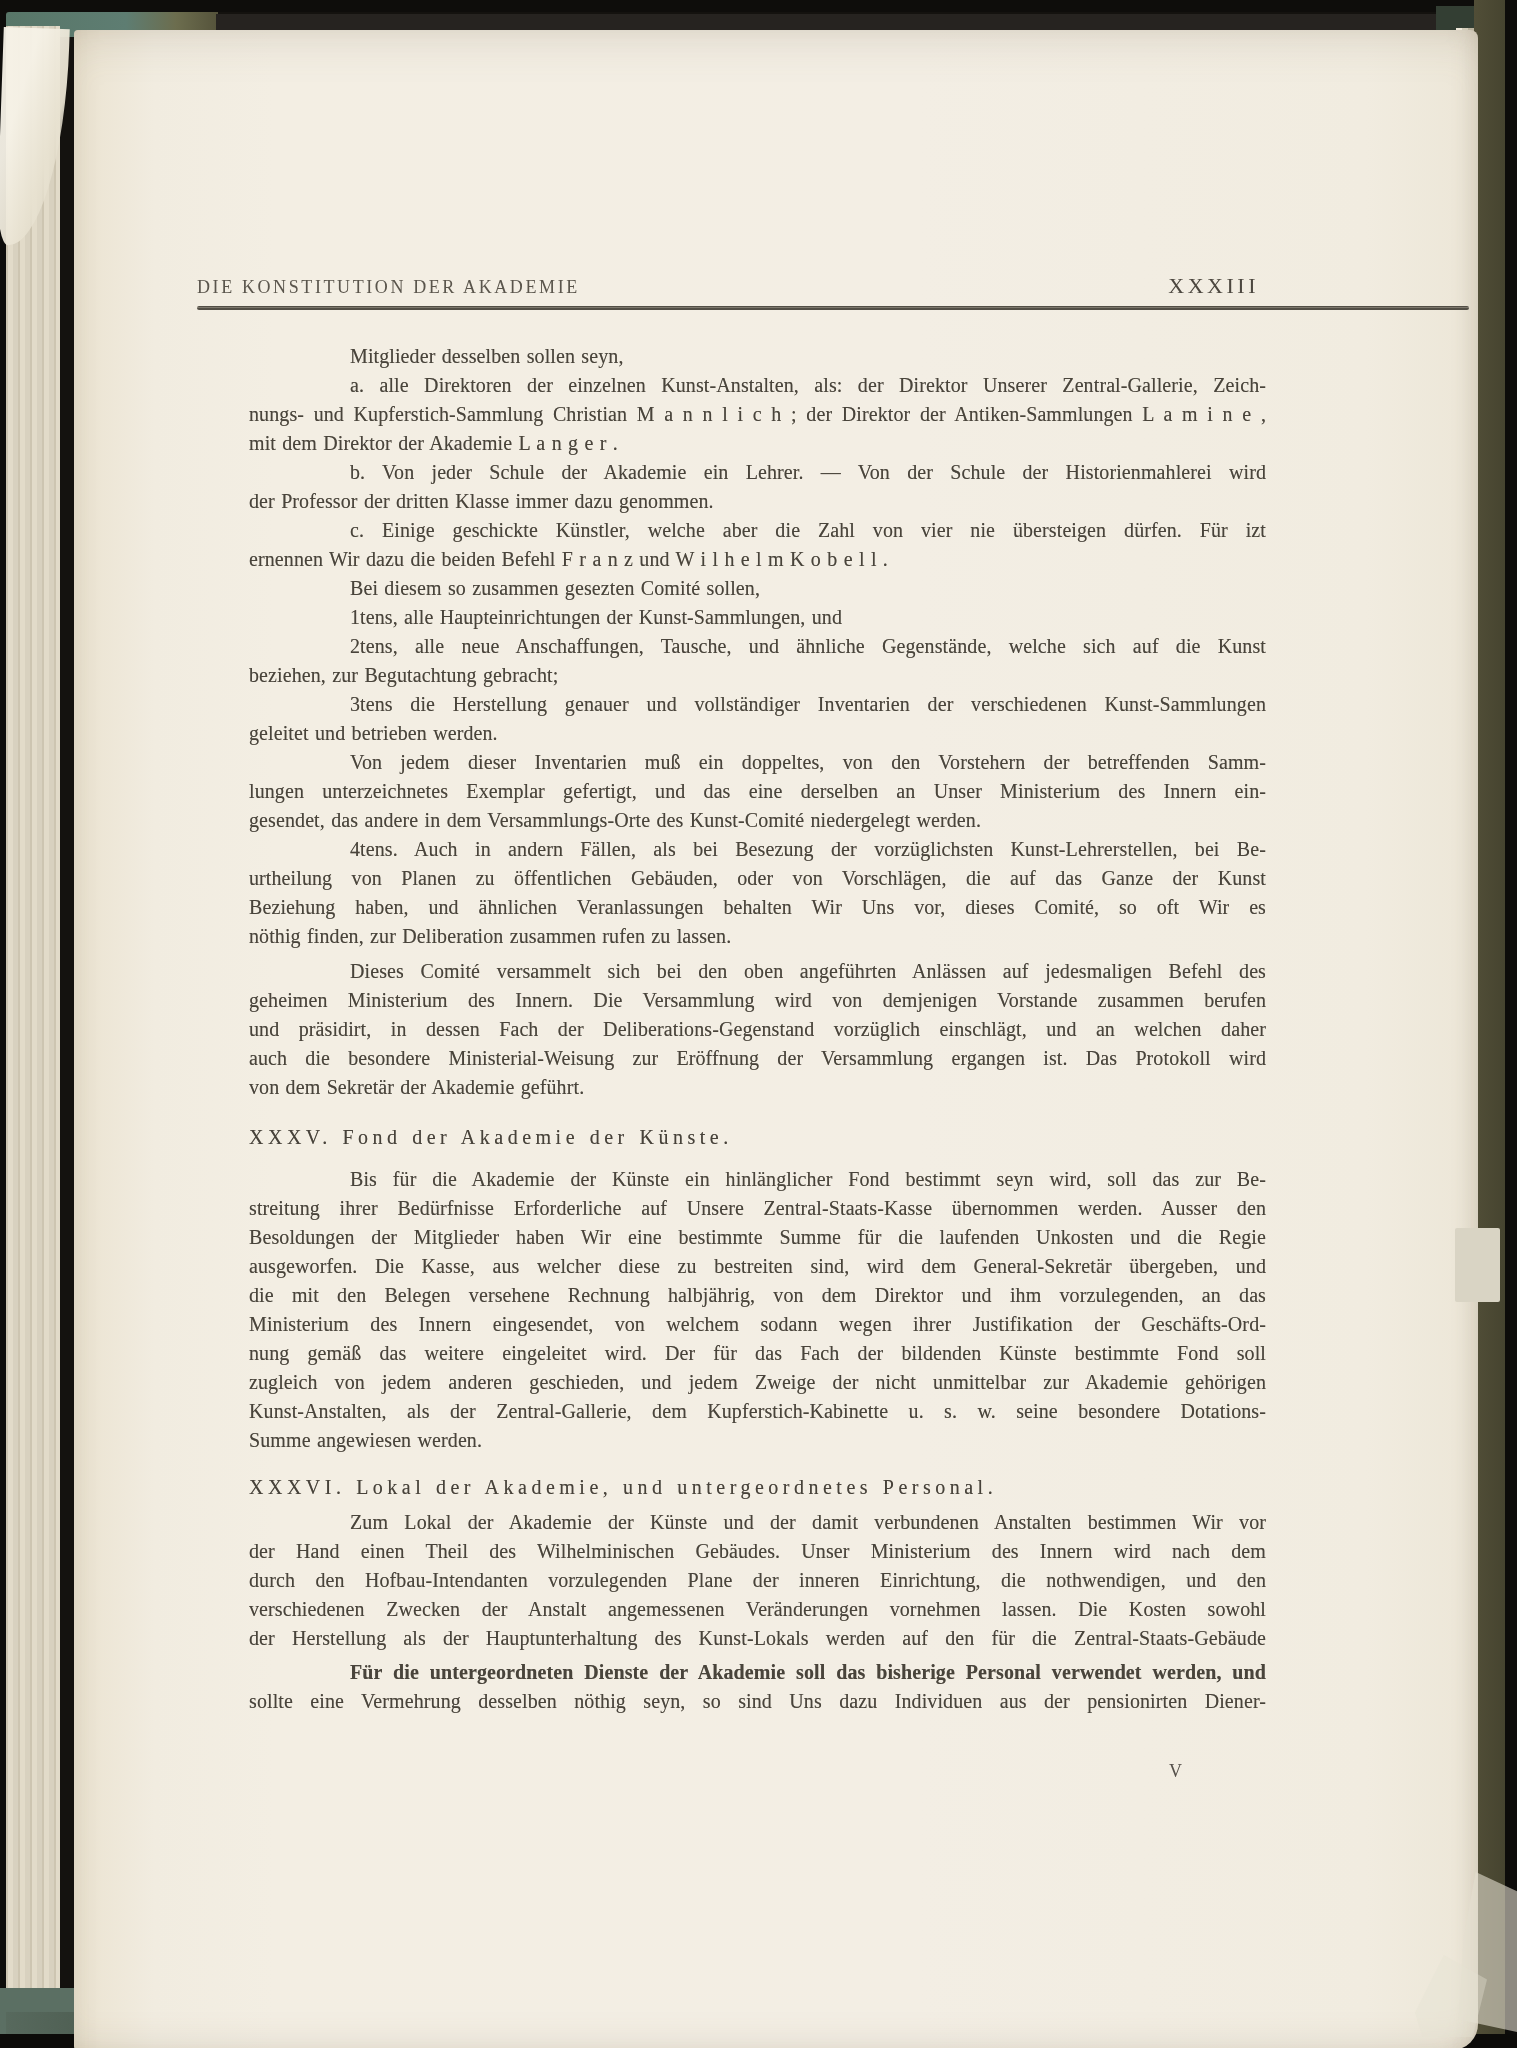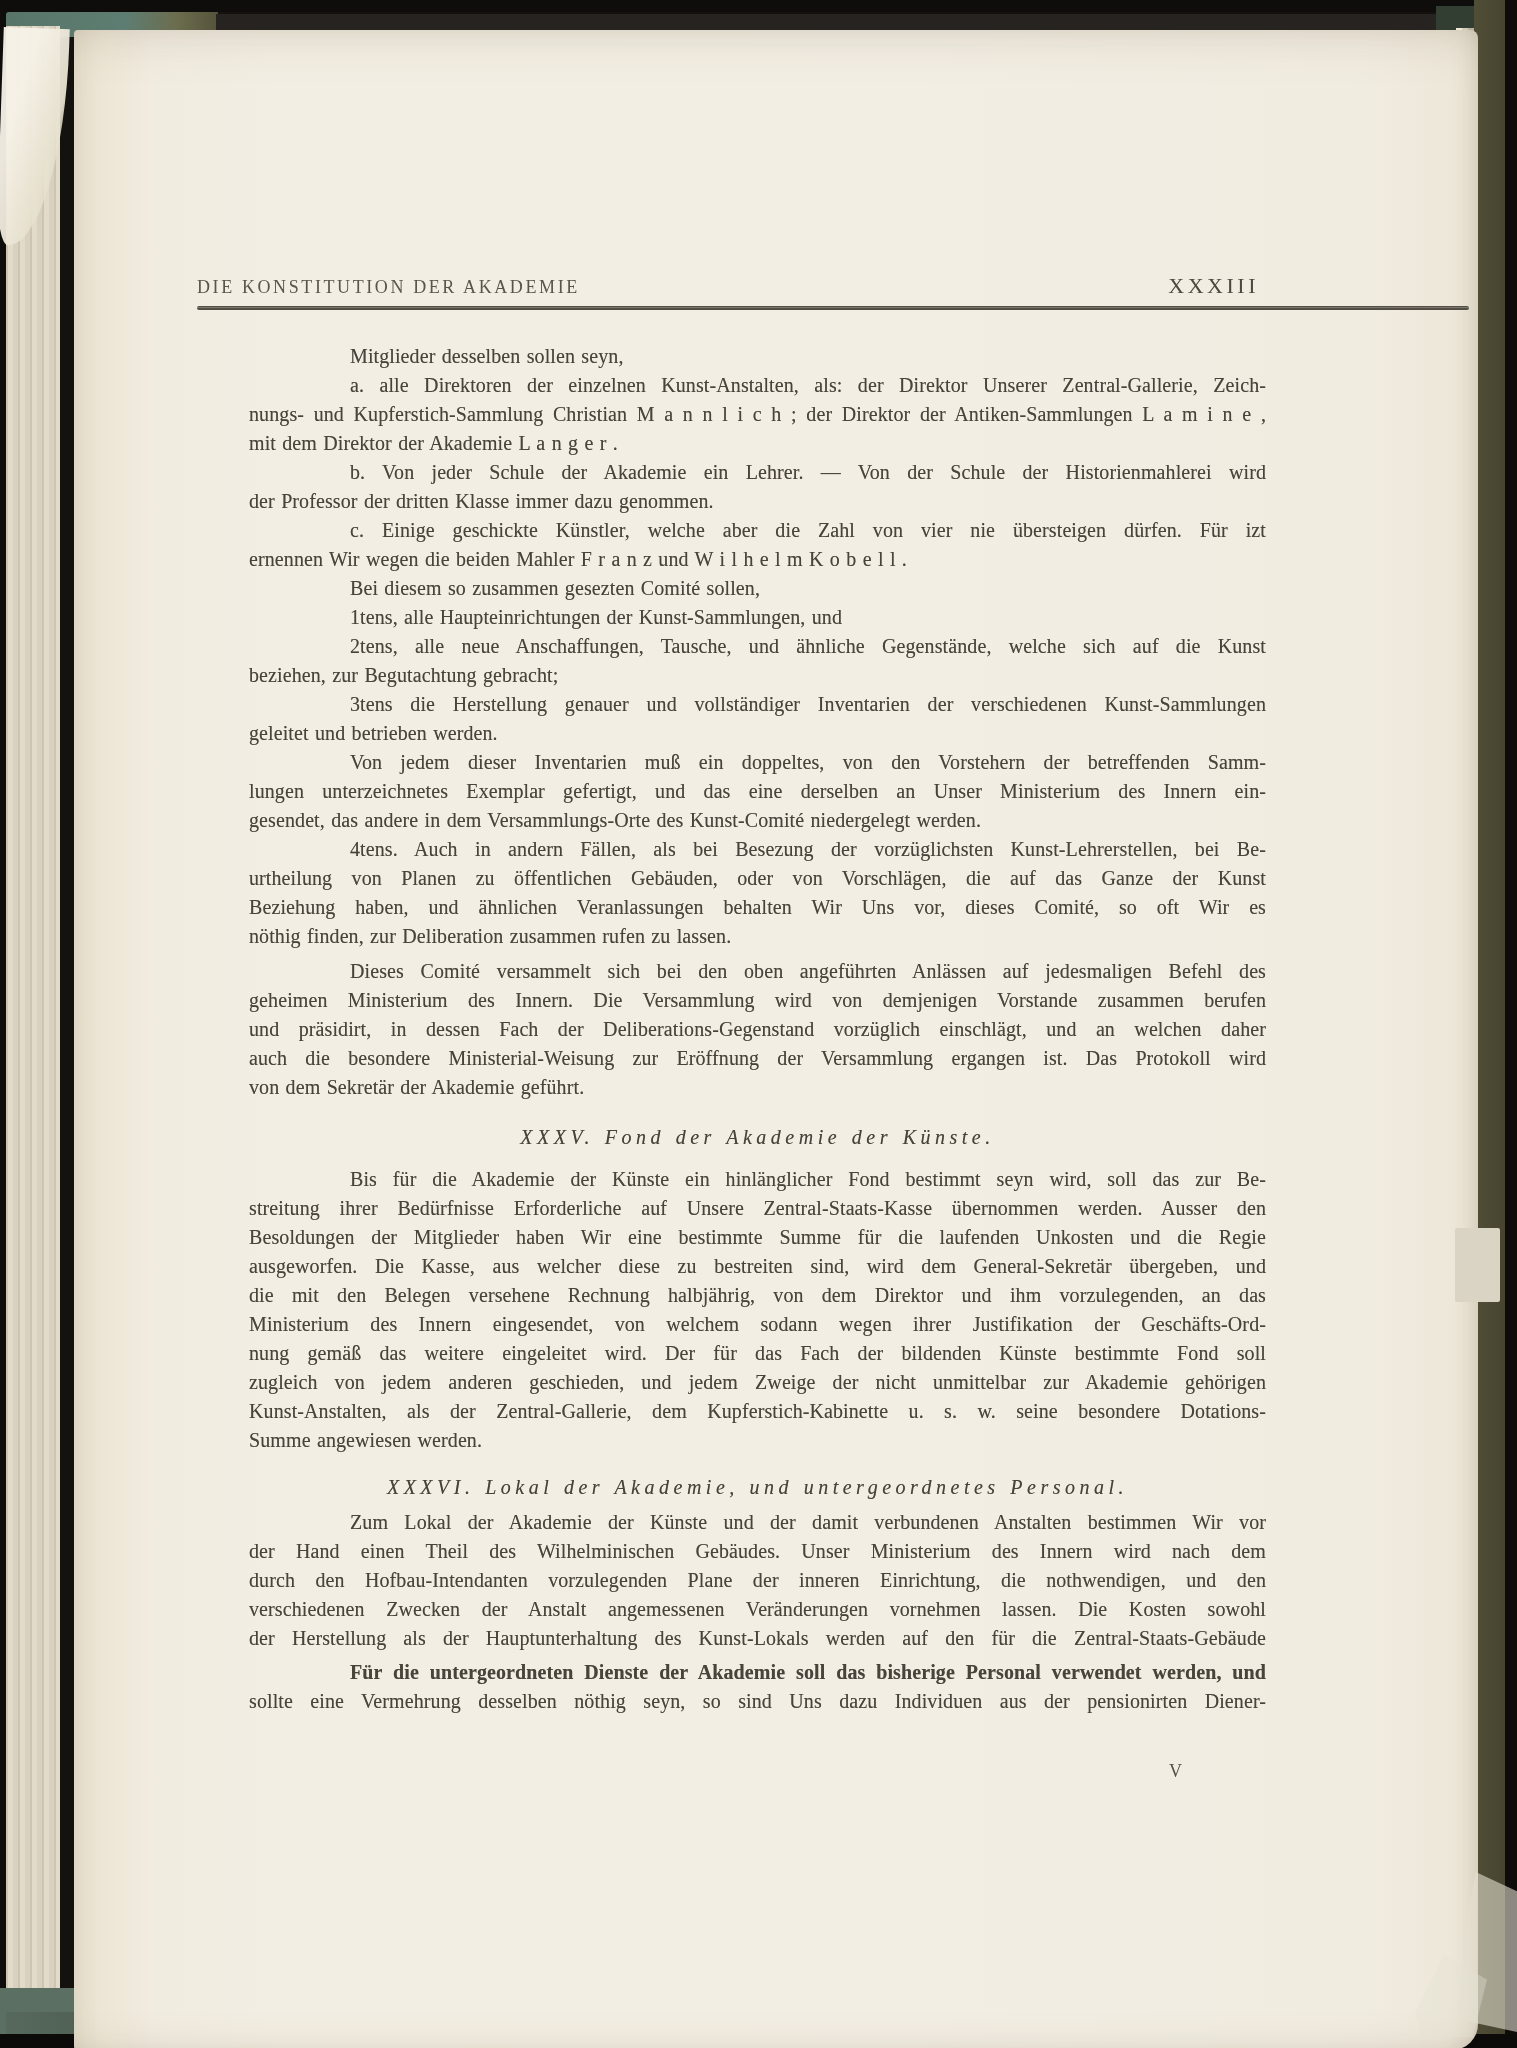--- a/index.html
+++ b/index.html
@@ -53,21 +53,21 @@
   .page-number{font-size:22px;letter-spacing:3.5px;color:#4c473f;}
   .rule{position:absolute;left:123px;top:276px;width:1272px;height:4px;border-radius:2px;
     background:linear-gradient(180deg,#524e45 0 1.5px,#7d786c 1.5px 2.2px,#524e45 2.2px 4px);}
 
   .textblock{position:absolute;left:175px;top:312px;width:1017px;
     font-size:20px;line-height:29px;color:#49443b;word-spacing:1.2px;letter-spacing:.1px;
     text-shadow:0 0 .5px rgba(73,68,59,.45);}
   .line{height:29px;}
   .line.j{text-align:justify;text-align-last:justify;}
   .line.ind{padding-left:101px;}
-  .hline{height:29px;text-align:center;letter-spacing:4.5px;color:#47423a;font-style:italic;}
+  .hline{height:29px;letter-spacing:4.5px;color:#47423a;}
 
   .sig{position:absolute;left:1095px;top:1731px;font-size:18px;letter-spacing:1px;color:#55504a;}
 </style>
 </head>
 <body>
 
 <div class="abs top-black"></div>
 <div class="abs left-black"></div>
 <div class="abs top-cloth"></div>
 <div class="abs top-strip-dark"></div>
@@ -88,21 +88,21 @@
   </div>
   <div class="rule"></div>
   <div class="textblock">
       <div class="line ind">Mitglieder desselben sollen seyn,</div>
       <div class="line ind j">a. alle Direktoren der einzelnen Kunst-Anstalten, als: der Direktor Unserer Zentral-Gallerie, Zeich-</div>
       <div class="line j">nungs- und Kupferstich-Sammlung Christian M a n n l i c h ; der Direktor der Antiken-Sammlungen L a m i n e ,</div>
       <div class="line">mit dem Direktor der Akademie L a n g e r .</div>
       <div class="line ind j">b. Von jeder Schule der Akademie ein Lehrer. — Von der Schule der Historienmahlerei wird</div>
       <div class="line">der Professor der dritten Klasse immer dazu genommen.</div>
       <div class="line ind j">c. Einige geschickte Künstler, welche aber die Zahl von vier nie übersteigen dürfen. Für izt</div>
-      <div class="line">ernennen Wir wegen die beiden Mahler F r a n z und W i l h e l m  K o b e l l .</div>
+      <div class="line">ernennen Wir dazu die beiden Befehl F r a n z und W i l h e l m  K o b e l l .</div>
       <div class="line ind">Bei diesem so zusammen gesezten Comité sollen,</div>
       <div class="line ind">1tens, alle Haupteinrichtungen der Kunst-Sammlungen, und</div>
       <div class="line ind j">2tens, alle neue Anschaffungen, Tausche, und ähnliche Gegenstände, welche sich auf die Kunst</div>
       <div class="line">beziehen, zur Begutachtung gebracht;</div>
       <div class="line ind j">3tens die Herstellung genauer und vollständiger Inventarien der verschiedenen Kunst-Sammlungen</div>
       <div class="line">geleitet und betrieben werden.</div>
       <div class="line ind j">Von jedem dieser Inventarien muß ein doppeltes, von den Vorstehern der betreffenden Samm-</div>
       <div class="line j">lungen unterzeichnetes Exemplar gefertigt, und das eine derselben an Unser Ministerium des Innern ein-</div>
       <div class="line">gesendet, das andere in dem Versammlungs-Orte des Kunst-Comité niedergelegt werden.</div>
       <div class="line ind j">4tens. Auch in andern Fällen, als bei Besezung der vorzüglichsten Kunst-Lehrerstellen, bei Be-</div>

